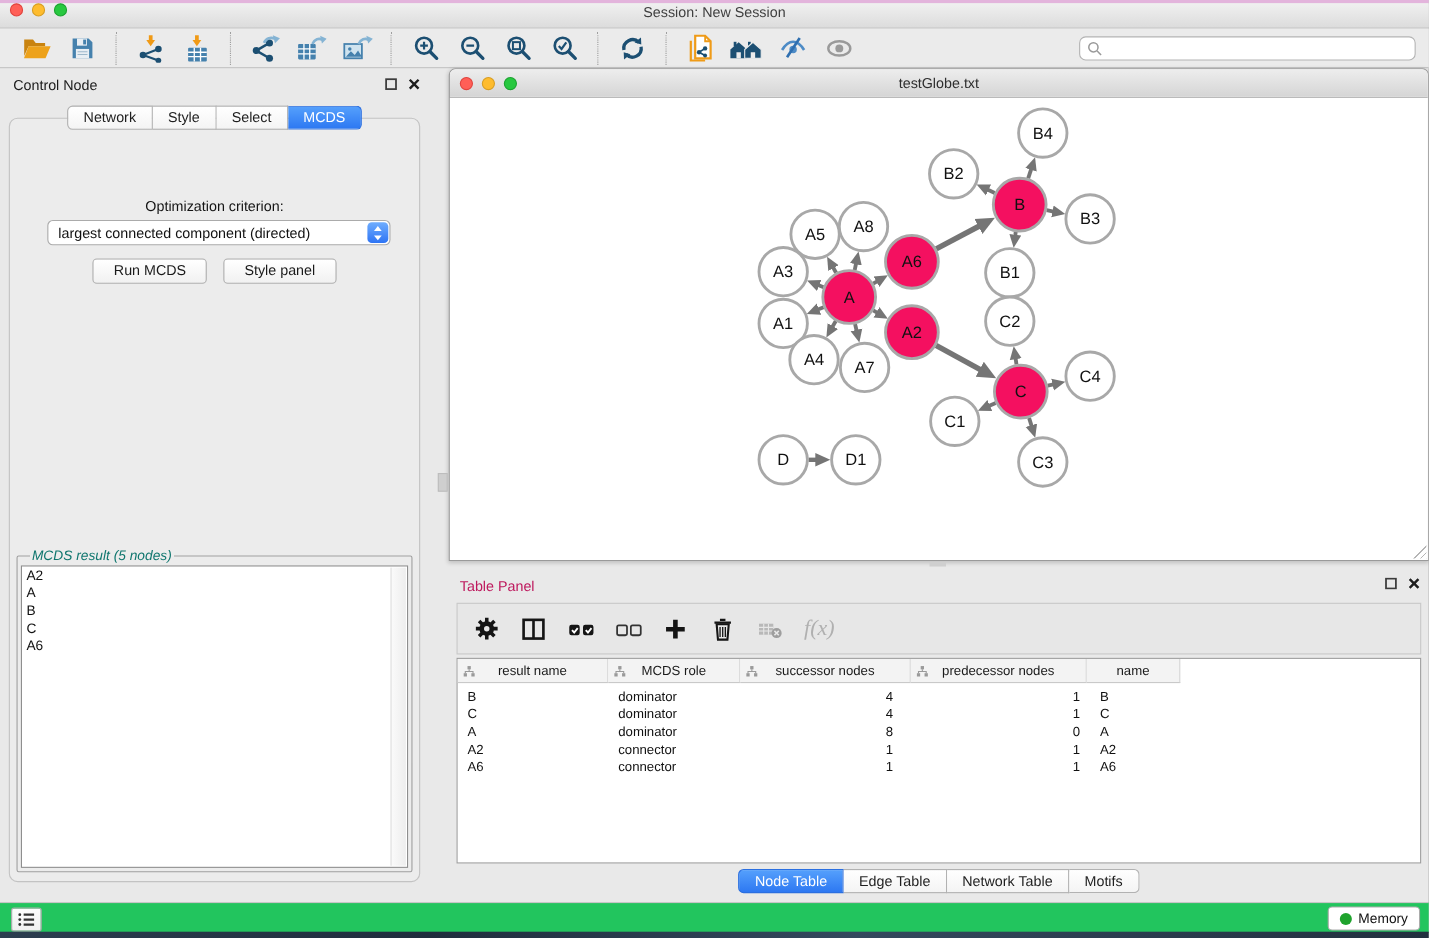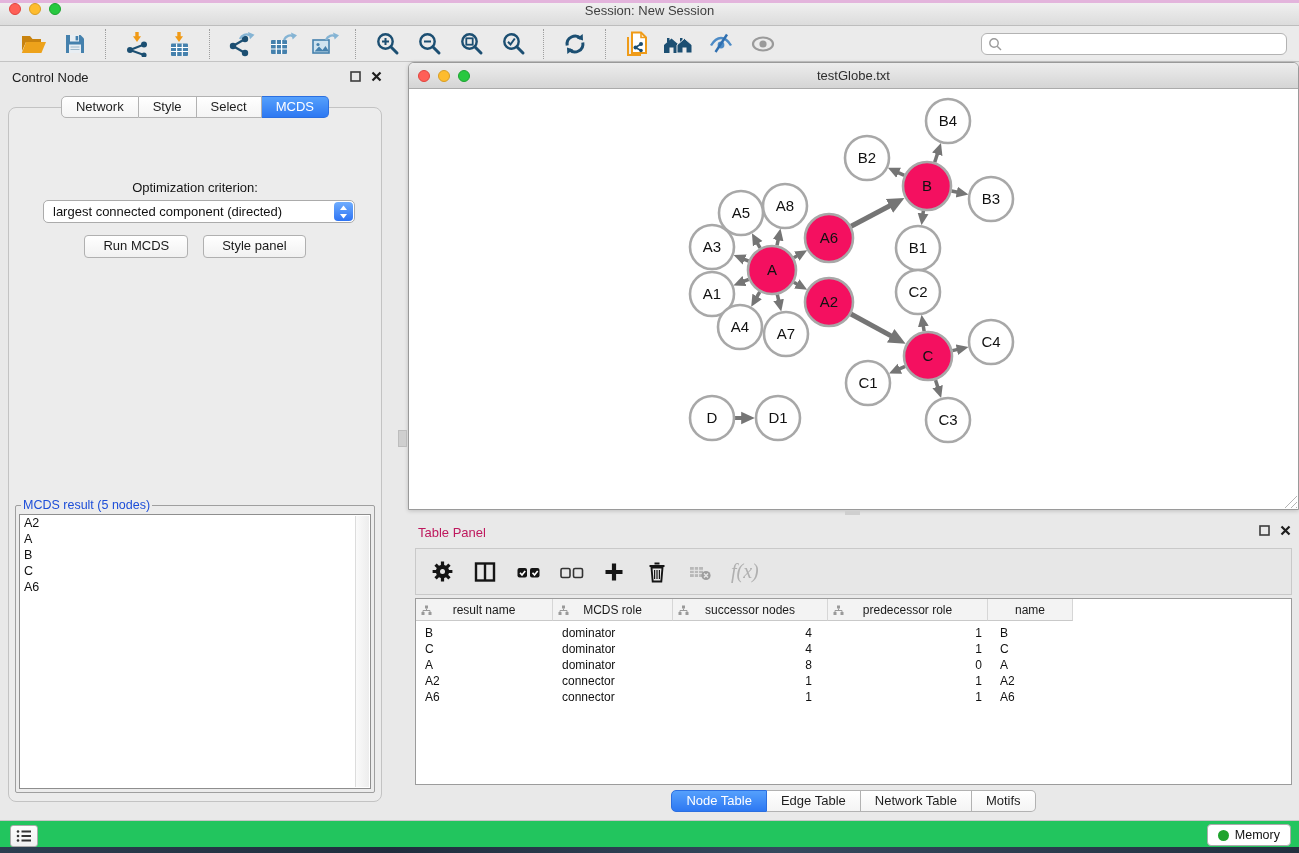--- a/index.html
+++ b/index.html
@@ -48,21 +48,21 @@
     border:1px solid #ababab;border-radius:5px;box-sizing:border-box;}
   .dropdown .dval{position:absolute;left:9px;top:3px;font-size:13px;color:#111;}
   .stepper{position:absolute;right:1px;top:1px;bottom:1px;width:19px;border-radius:4px;
     background:linear-gradient(#6fadfe,#2e74f4);display:flex;align-items:center;justify-content:center;}
   .cp-buttons{position:absolute;left:0;right:0;top:127px;display:flex;justify-content:center;gap:15px;}
   .push-btn{height:21px;line-height:20px;padding:0 18px;font-size:13px;color:#1a1a1a;
     background:linear-gradient(#ffffff,#f1f1f1);border:1px solid #b0b0b0;border-radius:4px;cursor:default;}
 
   .mcds-fieldset{position:absolute;left:6px;right:6px;top:390px;bottom:8px;border:1px solid #9f9f9f;
     border-radius:2px;margin:0;padding:2px 3px 3px 3px;}
-  .mcds-fieldset legend{font-size:12.5px;color:#1d4ed8;padding:0 2px;margin-left:2px;}
+  .mcds-fieldset legend{font-size:12.5px;color:#0f766e;padding:0 2px;margin-left:8px;font-style:italic;}
   .mcds-list{position:relative;width:100%;height:100%;background:#fff;border:1px solid #8e8e8e;
     box-sizing:border-box;overflow:hidden;}
   .mcds-item{font-size:12.5px;line-height:16px;padding-left:4px;color:#111;}
   .mcds-scroll{position:absolute;top:1px;bottom:1px;right:1px;width:13px;background:linear-gradient(90deg,#fafafa,#ededed);border-left:1px solid #dcdcdc;}
 
   
   .net-window{position:absolute;left:408px;top:62px;width:891px;height:448px;
     border:1px solid #9a9a9a;border-radius:6px 6px 0 0;box-sizing:border-box;background:#fff;
     box-shadow:0 1px 4px rgba(0,0,0,0.18);}
   .net-titlebar{height:25px;background:linear-gradient(#ededed,#d5d5d5);border-bottom:1px solid #ababab;
@@ -535,21 +535,21 @@
               </svg></span>
             <span>successor nodes</span>
           </div>
           <div class="hcell" style="width: 160px;">
             <span class="hicon"><svg width="11" height="11" viewBox="0 0 11 11">
                 <rect x="4" y="0.5" width="3" height="3" fill="#9a9a9a"></rect>
                 <rect x="0.5" y="7" width="3" height="3" fill="#9a9a9a"></rect>
                 <rect x="7.5" y="7" width="3" height="3" fill="#9a9a9a"></rect>
                 <path d="M5.5 3.5V5M2 7V5.5h7V7" stroke="#9a9a9a" fill="none"></path>
               </svg></span>
-            <span>predecessor role</span>
+            <span>predecessor nodes</span>
           </div>
           <div class="hcell" style="width: 85px;">
             <span>name</span>
           </div>
         </div>
       <div class="tbody">
           <div class="trow">
             <div class="tcell left" style="width: 137px;">B</div>
             <div class="tcell left" style="width: 120px;">dominator</div>
             <div class="tcell right" style="width: 155px; padding-right: 16px;">4</div>

